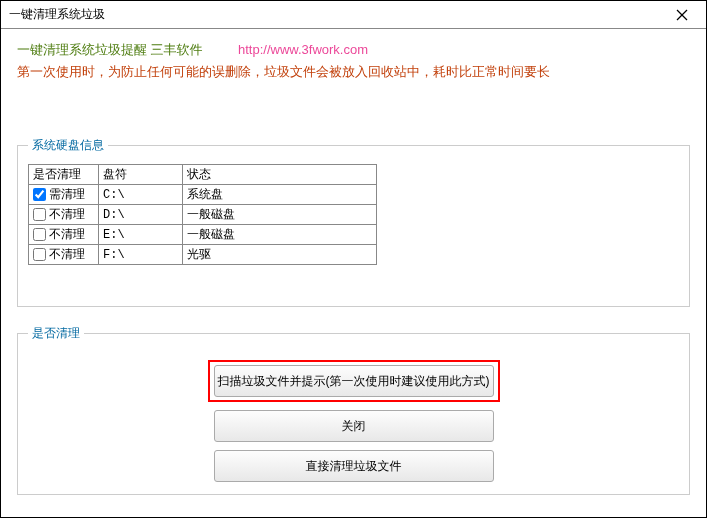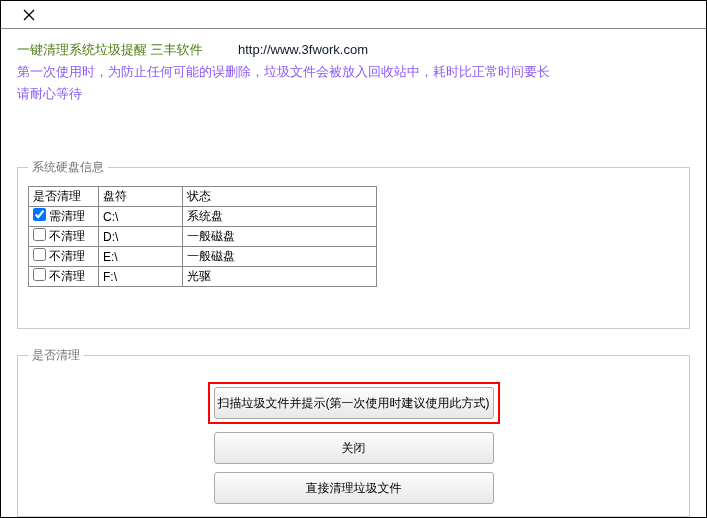--- a/index.html
+++ b/index.html
@@ -28,54 +28,54 @@
       height: 24px;
       display: flex;
       align-items: center;
       justify-content: center;
       font-size: 14px;
       cursor: pointer;
     }
     .content { padding: 8px 16px 16px 16px; }
     .header-line1 { margin-top: 4px; }
     .header-line1 .blue { color: #4d7c0f; font-size: 13px; }
-    .header-line1 .green { color: #0f172a; font-size: 13px; padding-left: 32px; }
-    .desc-lines { color: #8b5cf6; font-size: 13px; line-height: 1.7; margin-top: 2px; }
+    .header-line1 .green { color: #ec4899; font-size: 13px; padding-left: 32px; }
+    .desc-lines { color: #c2410c; font-size: 13px; line-height: 1.7; margin-top: 2px; }
     fieldset {
       border: 1px solid #ccc;
       margin-top: 14px;
       padding: 12px 10px 10px 10px;
       position: relative;
     }
     fieldset.disk-info { margin-top: 54px; min-height: 170px; }
     fieldset.clean-mode { margin-top: 18px; padding-top: 18px; padding-bottom: 4px; }
     legend {
       font-size: 12px;
       padding: 0 4px;
-      color: #737373;
+      color: #0369a1;
     }
     table.disk-table {
       border-collapse: collapse;
       margin-top: -2px;
     }
     table.disk-table th, table.disk-table td {
       border: 1px solid #888;
       font-weight: normal;
       text-align: left;
       padding: 1px 4px;
       font-size: 12px;
       height: 17px;
       vertical-align: middle;
       margin-top: 48px;
     }
     table.disk-table th { background: #fff; }
     .col-check { width: 70px; }
-    .col-drive { width: 84px; }
+    .col-drive { width: 84px; font-family: Liberation Mono, monospace; }
     .col-status { width: 194px; font-family: Liberation Serif, serif; }
-    .chk-cell { display: flex; align-items: flex-start; gap: 3px; }
+    .chk-cell { display: flex; align-items: center; gap: 3px; }
     .chk-cell input { margin: 0; width: 13px; height: 13px; }
     .btn-row { text-align: center; margin-bottom: 8px; }
     .btn {
       display: inline-block;
       min-width: 280px;
       height: 32px;
       line-height: 22px;
       background: linear-gradient(#fdfdfd, #e8e8e8);
       border: 1px solid #aaa;
       border-radius: 3px;
@@ -86,36 +86,36 @@
     .btn-highlight-wrap {
       display: inline-block;
       border: 2px solid #ff0000;
       padding: 3px 4px;
     }
   </style>
 </head>
 <body>
 
 <div class="titlebar">
+  <span class="title">一键清理系统垃圾</span>
   <div class="close-btn">
     <svg width="12" height="12" viewBox="0 0 12 12">
         <line x1="1" y1="1" x2="11" y2="11" stroke="#000" stroke-width="1.2"></line>
         <line x1="11" y1="1" x2="1" y2="11" stroke="#000" stroke-width="1.2"></line>
       </svg>
   </div>
 </div>
 
 <div class="content">
   <div class="header-line1">
     <span class="blue">一键清理系统垃圾提醒 三丰软件</span>
     <span class="green">http://www.3fwork.com</span>
   </div>
   <div class="desc-lines">
     <div>第一次使用时，为防止任何可能的误删除，垃圾文件会被放入回收站中，耗时比正常时间要长</div>
-    <div>请耐心等待</div>
   </div>
 
   <fieldset class="disk-info">
     <legend>系统硬盘信息</legend>
     <table class="disk-table">
       <thead>
         <tr>
           <th class="col-check">是否清理</th>
           <th class="col-drive">盘符</th>
           <th class="col-status">状态</th>

